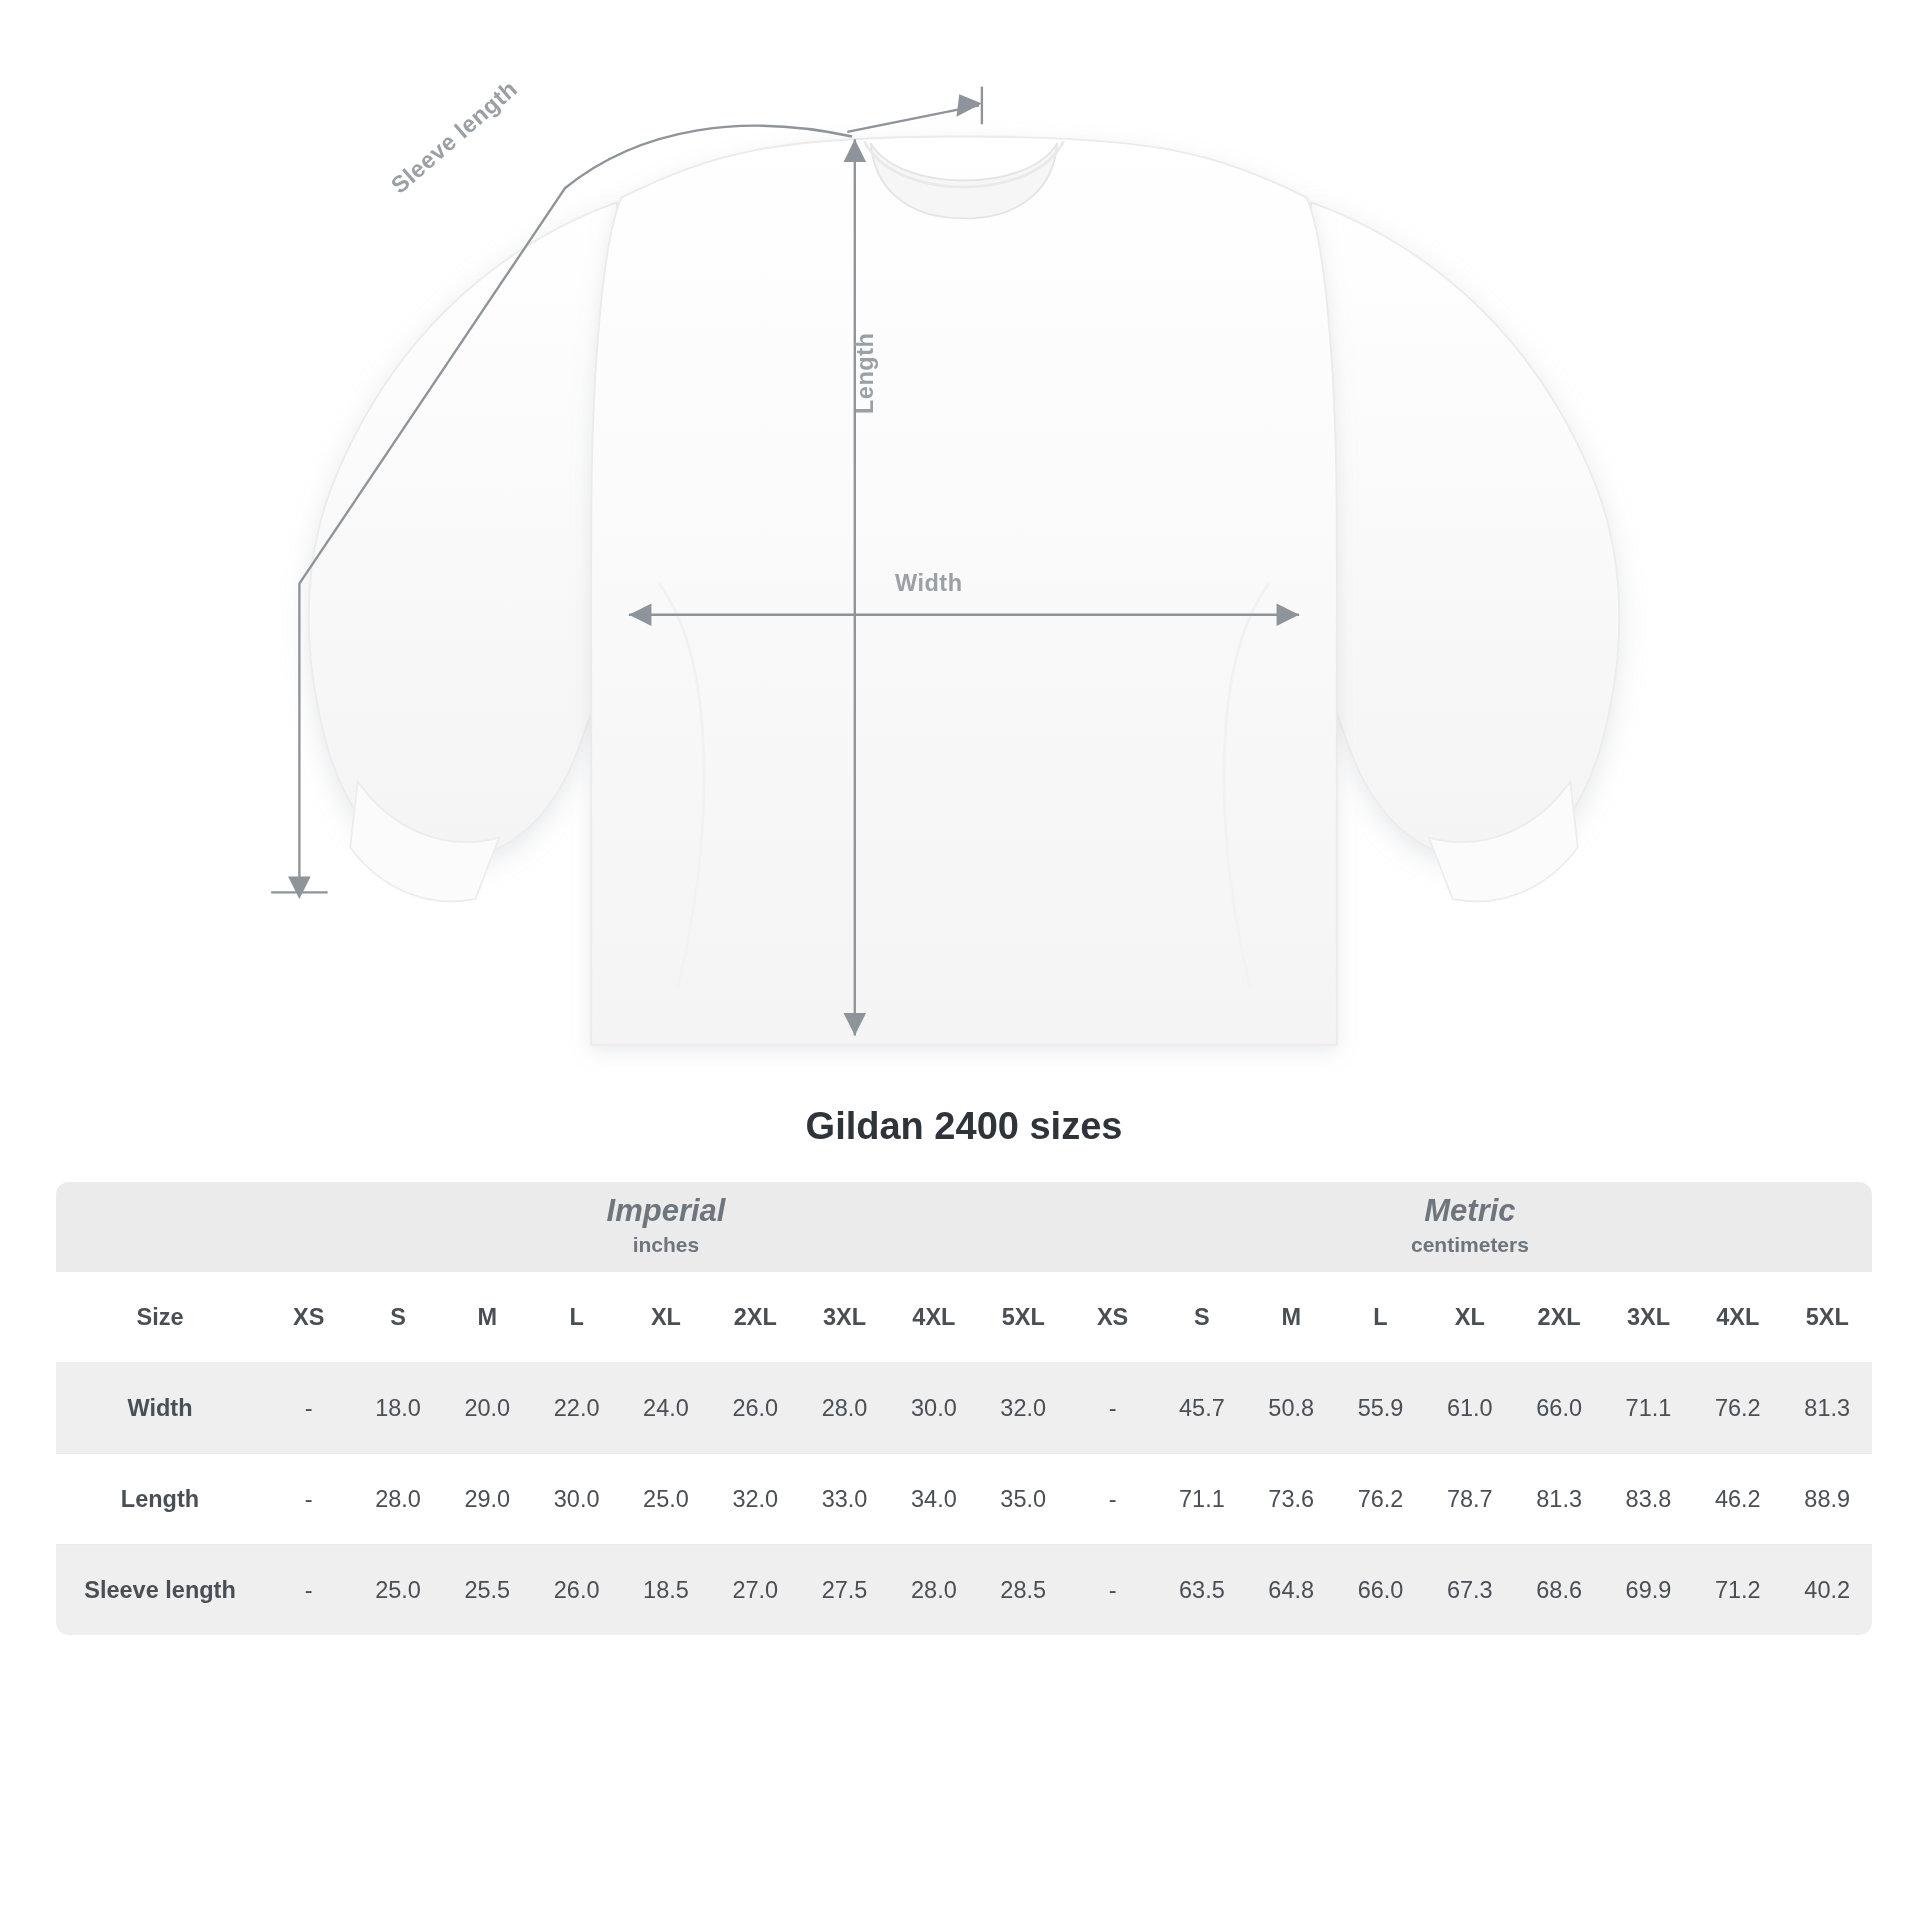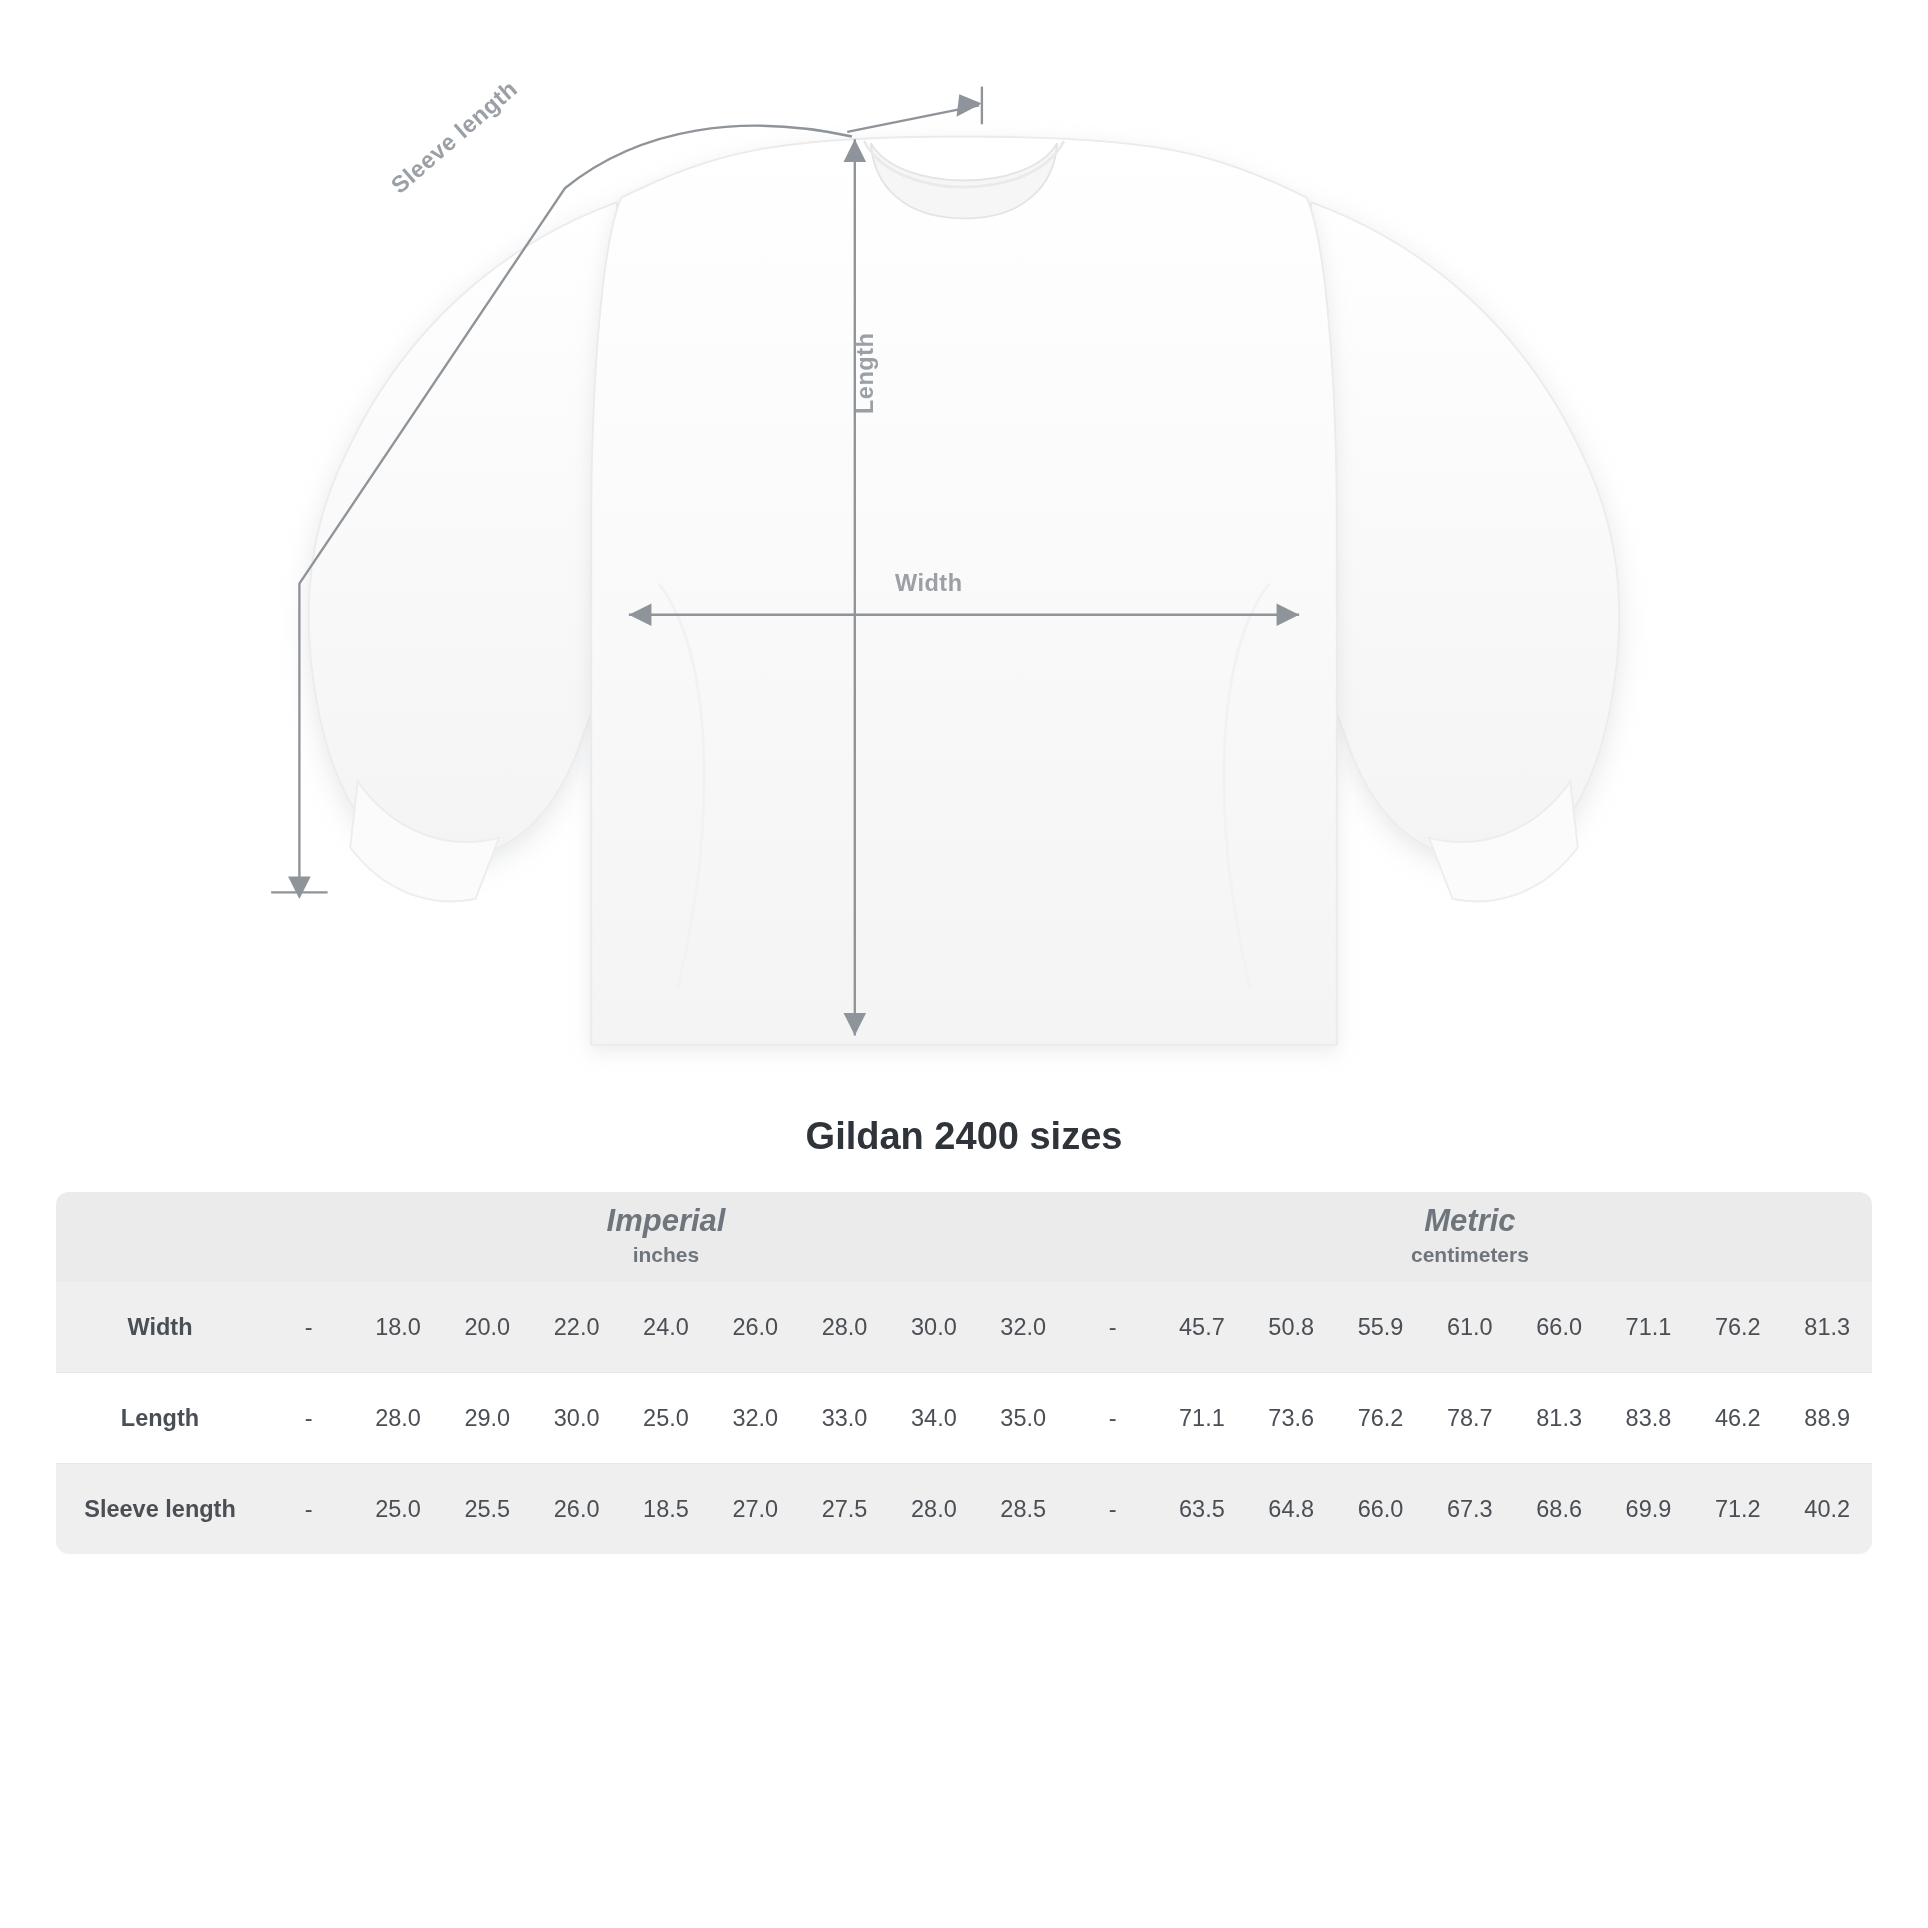--- a/index.html
+++ b/index.html
@@ -55,21 +55,21 @@
     left: 386px;
     top: 179px;
     font-size: 23.5px;
     transform: rotate(-41deg);
     transform-origin: left top;
   }
 
   
   .heading-block {
     text-align: center;
-    margin-top: 23px;
+    margin-top: 13px;
   }
   .chart-title {
     font-size: 38px;
     font-weight: bold;
     color: #2f343a;
     margin: 0 0 22.6px 0;
   }
   .chart-note {
     font-size: 21px;
     font-style: italic;
@@ -238,20 +238,41 @@
           <th></th>
           <th colspan="9">
             <span class="unit-name">Imperial</span>
             <span class="unit-sub">inches</span>
           </th>
           <th colspan="9">
             <span class="unit-name">Metric</span>
             <span class="unit-sub">centimeters</span>
           </th>
         </tr>
+        <tr class="head-row">
+          <th>Size</th>
+          <th>XS</th>
+          <th>S</th>
+          <th>M</th>
+          <th>L</th>
+          <th>XL</th>
+          <th>2XL</th>
+          <th>3XL</th>
+          <th>4XL</th>
+          <th>5XL</th>
+          <th>XS</th>
+          <th>S</th>
+          <th>M</th>
+          <th>L</th>
+          <th>XL</th>
+          <th>2XL</th>
+          <th>3XL</th>
+          <th>4XL</th>
+          <th>5XL</th>
+        </tr>
       </thead>
       <tbody>
         <tr>
           <td class="row-label">Width</td>
           <td>-</td>
           <td>18.0</td>
           <td>20.0</td>
           <td>22.0</td>
           <td>24.0</td>
           <td>26.0</td>

